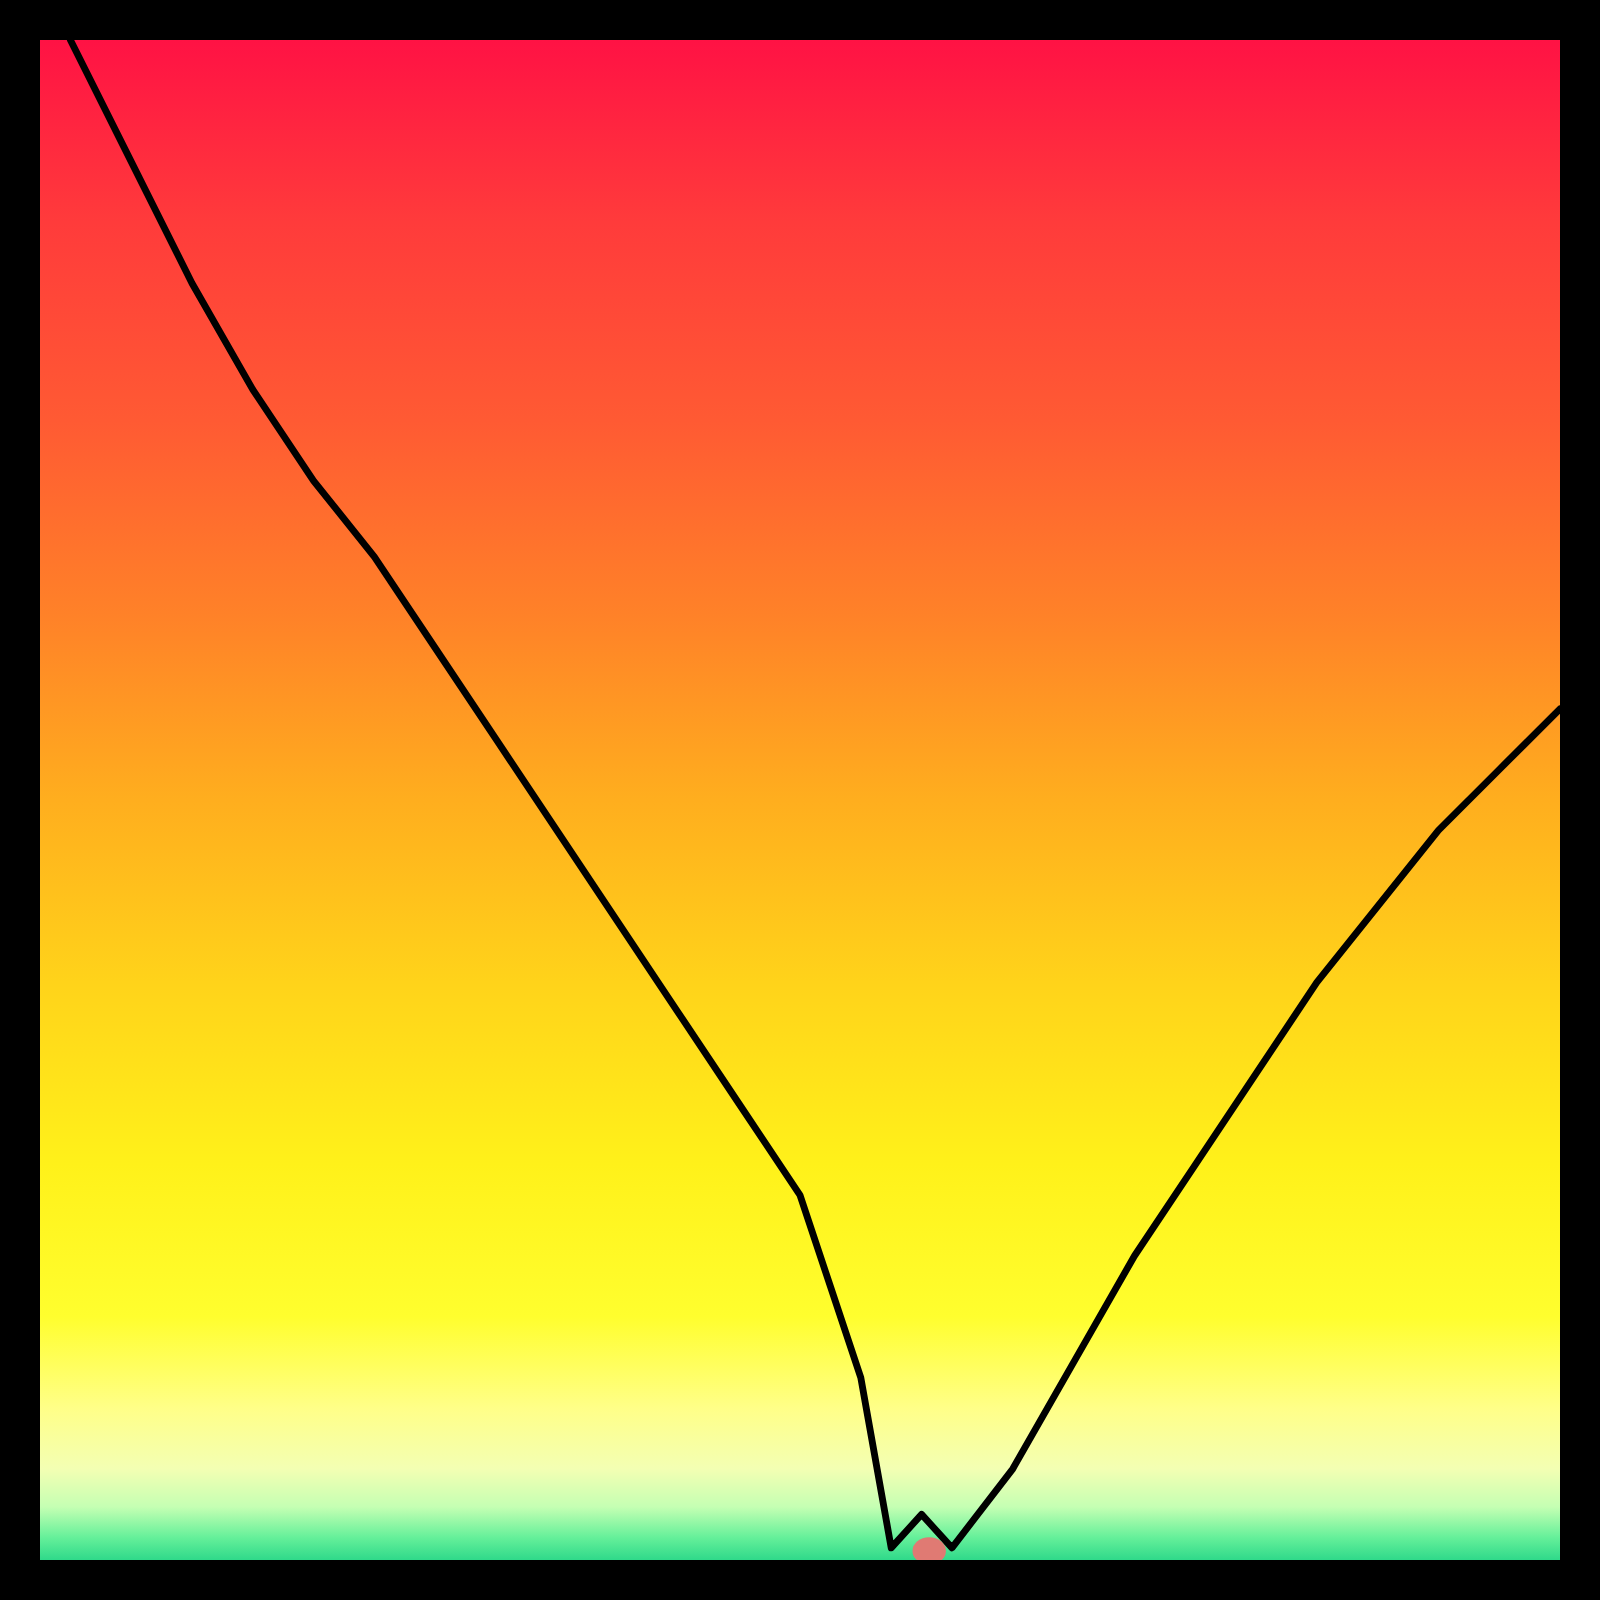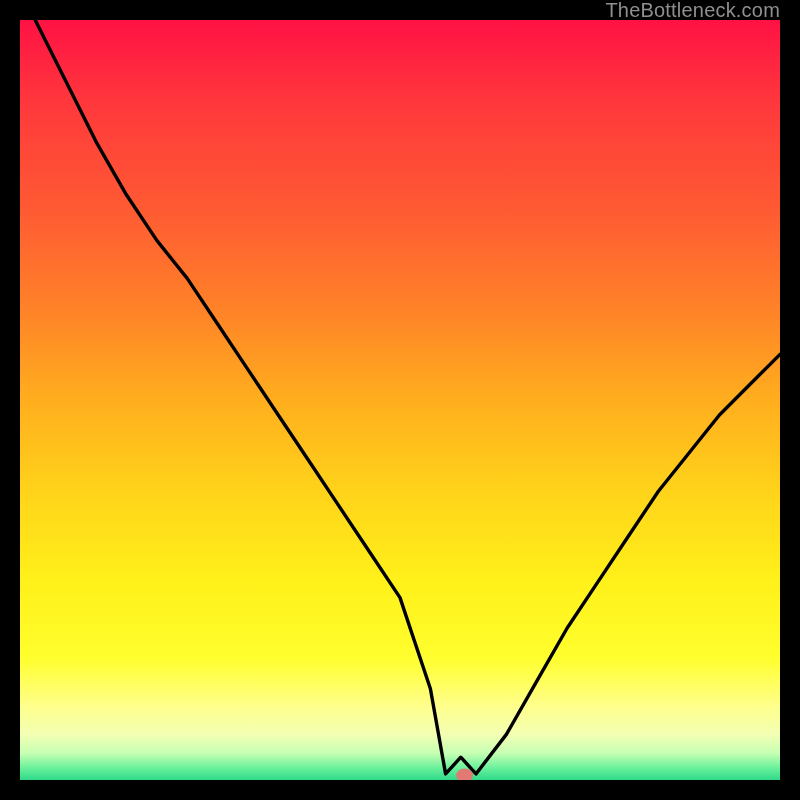--- a/index.html
+++ b/index.html
@@ -61,14 +61,13 @@
             <stop offset="96.5%" stop-color="#c5ffb3"></stop>
             <stop offset="98.5%" stop-color="#66f09a"></stop>
             <stop offset="100%" stop-color="#2fd98a"></stop>
           </linearGradient>
       </defs>
       <rect x="0" y="0" width="100" height="100" fill="url(#bg-grad)"></rect>
       <path id="curve" fill="none" stroke-width="0.45" stroke-linecap="round" stroke-linejoin="round" d="M 2.00 0.00 L 6.00 8.00 L 10.00 16.00 L 14.00 23.00 L 18.00 29.00 L 22.00 34.00 L 26.00 40.00 L 30.00 46.00 L 34.00 52.00 L 38.00 58.00 L 42.00 64.00 L 46.00 70.00 L 50.00 76.00 L 52.00 82.00 L 54.00 88.00 L 56.00 99.20 L 58.00 97.00 L 60.00 99.20 L 64.00 94.00 L 68.00 87.00 L 72.00 80.00 L 76.00 74.00 L 80.00 68.00 L 84.00 62.00 L 88.00 57.00 L 92.00 52.00 L 96.00 48.00 L 100.00 44.00" stroke="#000000"></path>
       <ellipse id="marker" cx="58.50" cy="99.40" rx="1.1" ry="0.9" fill="#e07a73"></ellipse>
     </svg>
   </div>
-  <div class="attrib">TheBottleneck.com</div>
 </div>
 
 </body></html>

